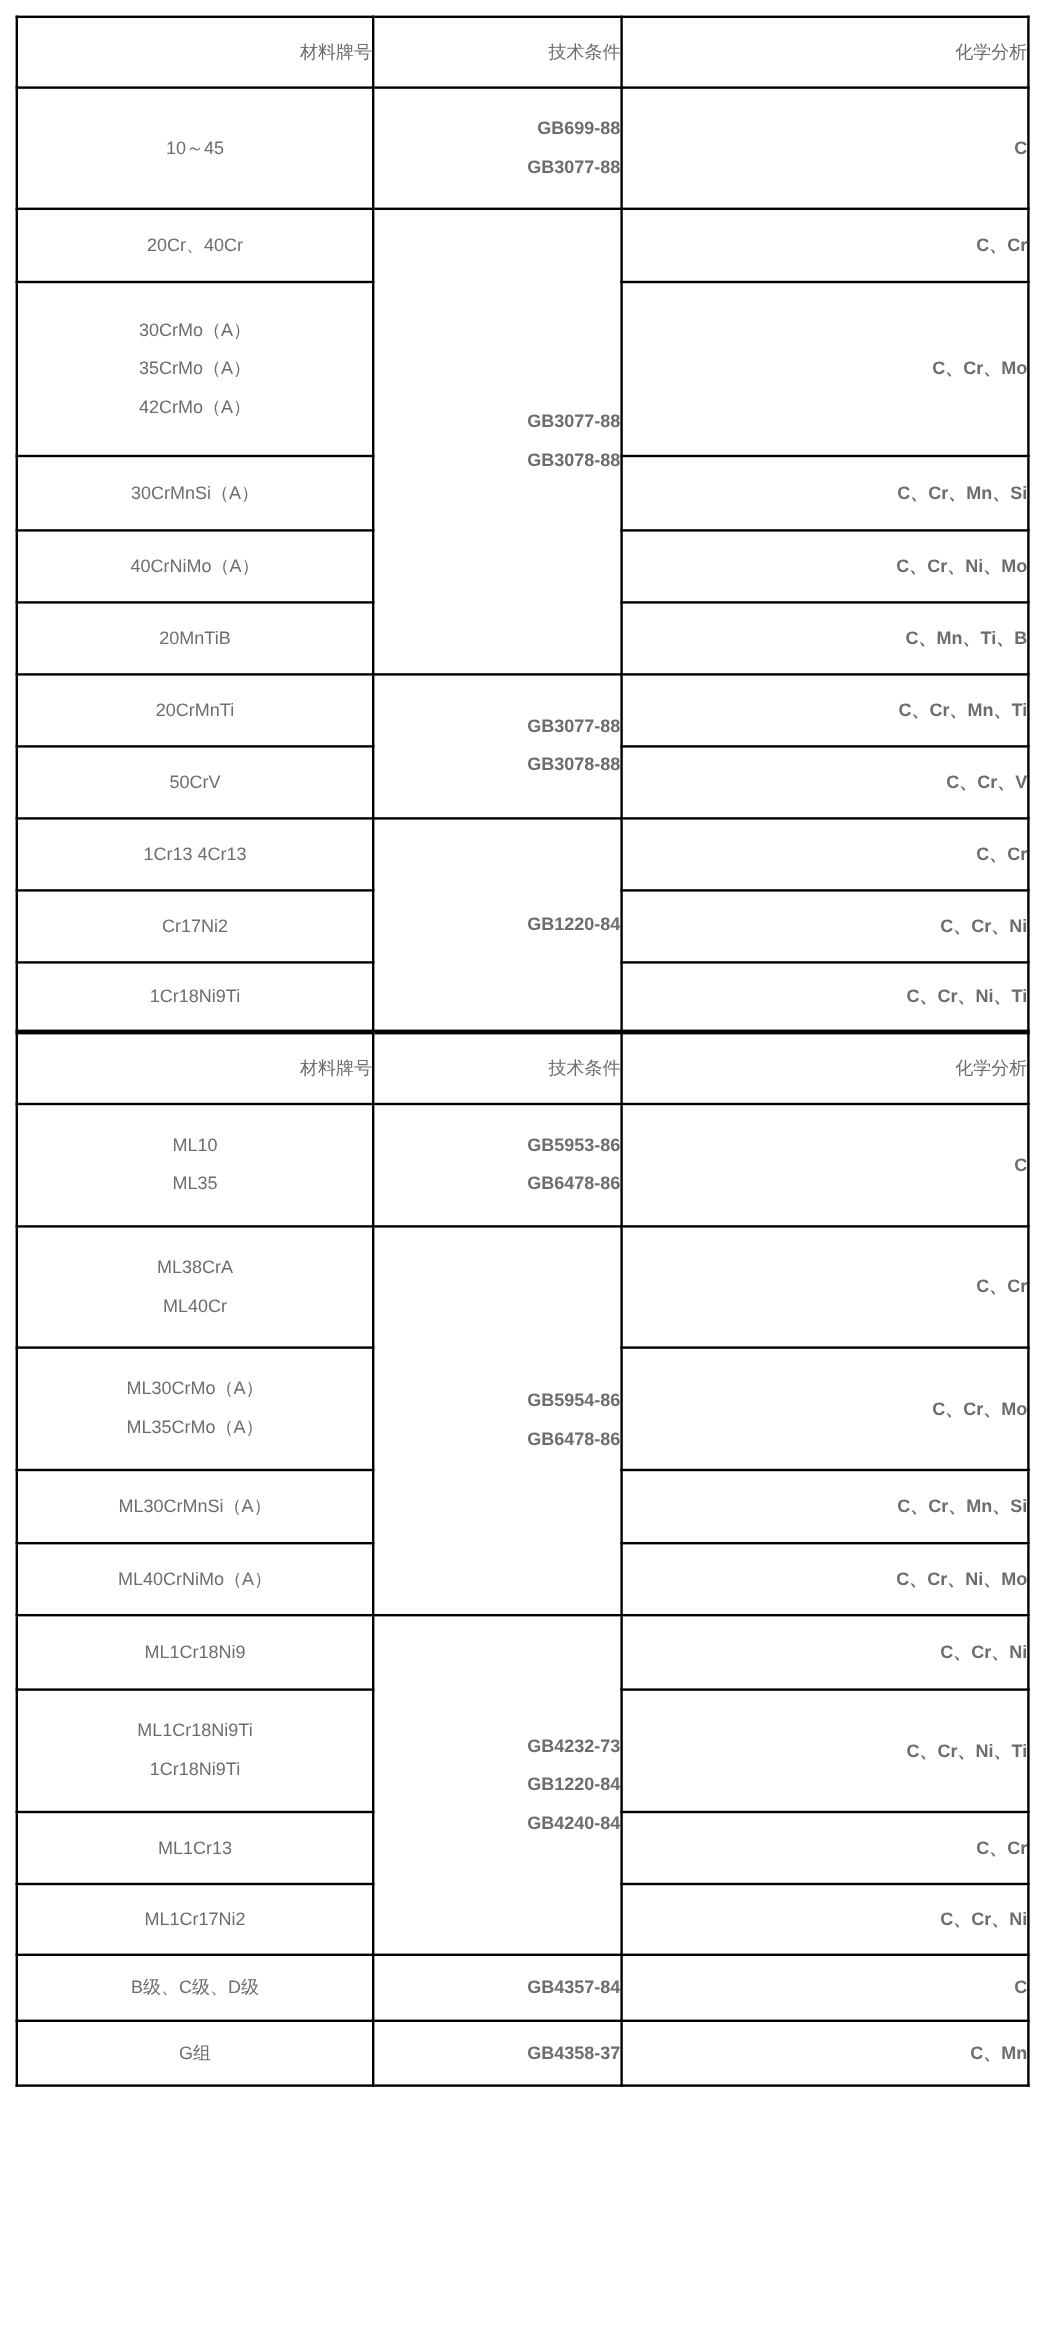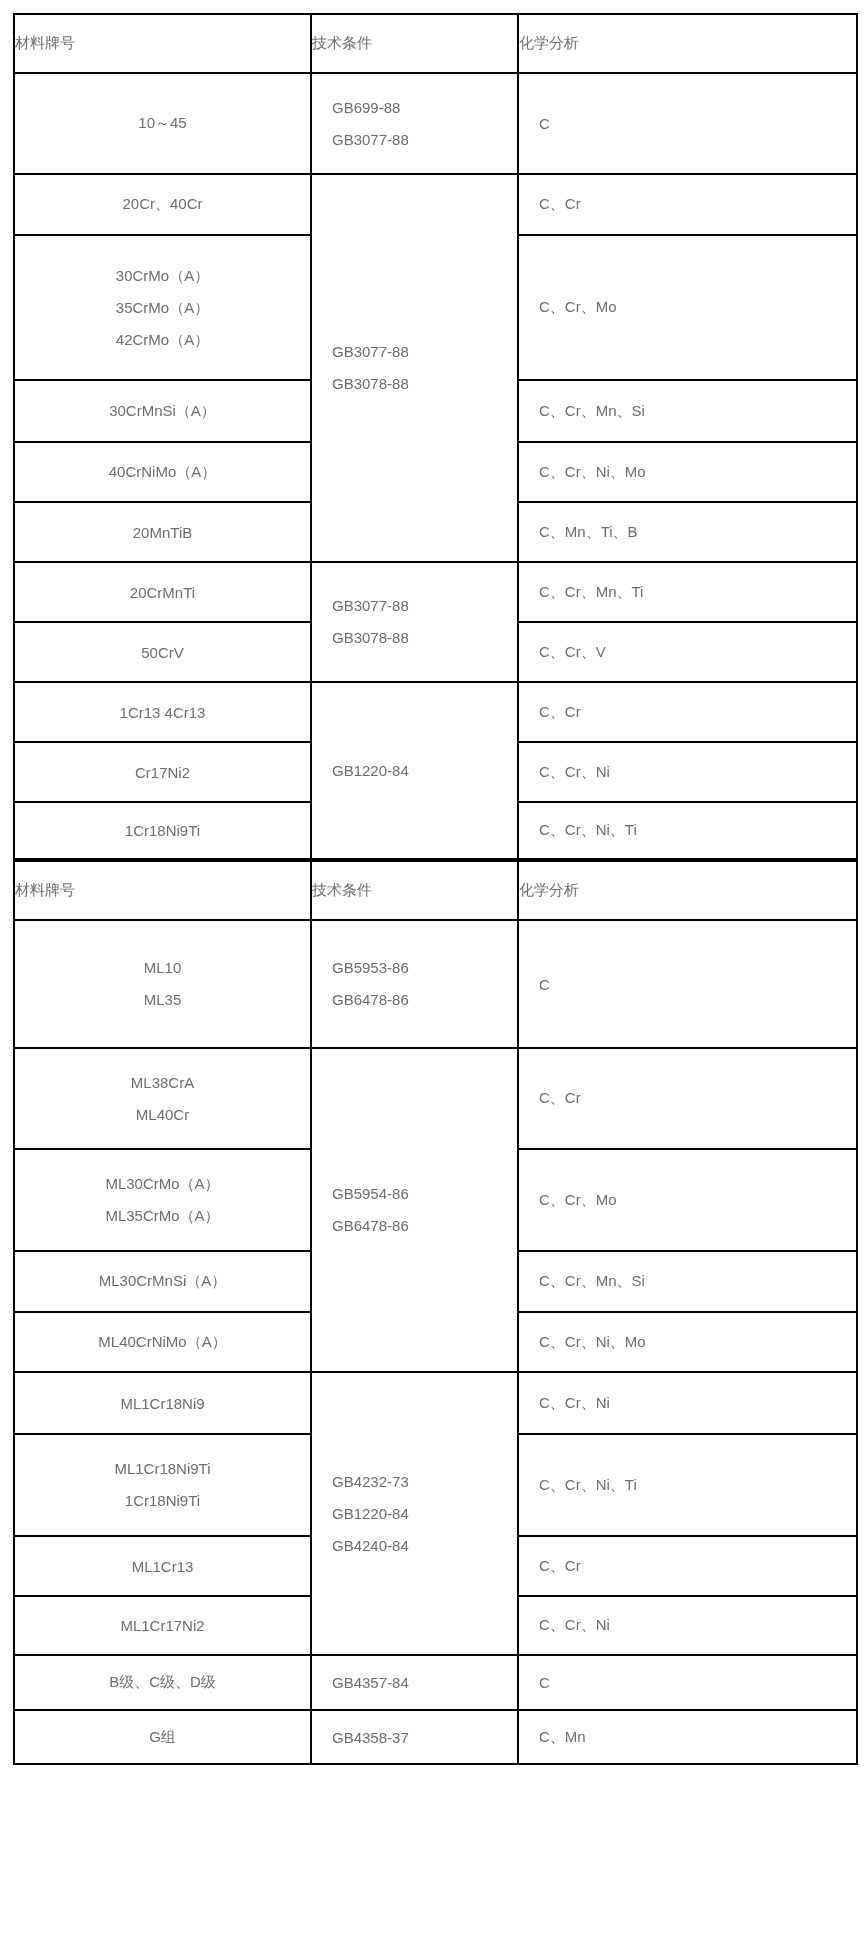--- a/index.html
+++ b/index.html
@@ -23,25 +23,26 @@
   }
   td, th {
     border: 2px solid #000000;
     color: #6d6d6d;
     font-size: 15px;
     font-weight: 400;
     vertical-align: middle;
     padding: 0;
     overflow: hidden;
   }
-  th { text-align: left; }
+  th { text-align: right; }
   td.mat { text-align: center; border-radius: 12px; }
   td.tech, td.chem {
-    text-align: left;
+    text-align: right;
     padding-left: 20px;
+    font-weight: bold;
   }
   td p {
     margin: 12px 0;
     line-height: 20px;
   }
   .caption {
     width: 843px;
     text-align: center;
     font-weight: bold;
     font-size: 16px;
@@ -138,21 +139,21 @@
       <col style="width:297px">
         <col style="width:207px">
         <col style="width:339px">
     </colgroup>
     <tbody>
       <tr style="height:59px">
         <th>材料牌号</th>
         <th>技术条件</th>
         <th>化学分析</th>
       </tr>
-      <tr style="height:128px">
+      <tr style="height:102px">
         <td class="mat">
           <p>ML10</p>
           <p>ML35</p>
         </td>
         <td class="tech">
           <p>GB5953-86</p>
           <p>GB6478-86</p>
         </td>
         <td class="chem">C</td>
       </tr>

